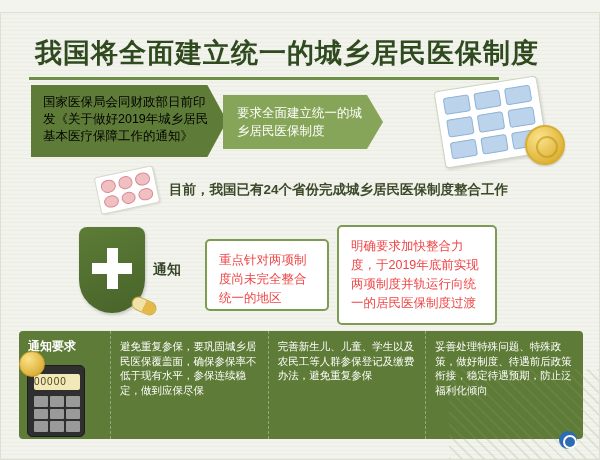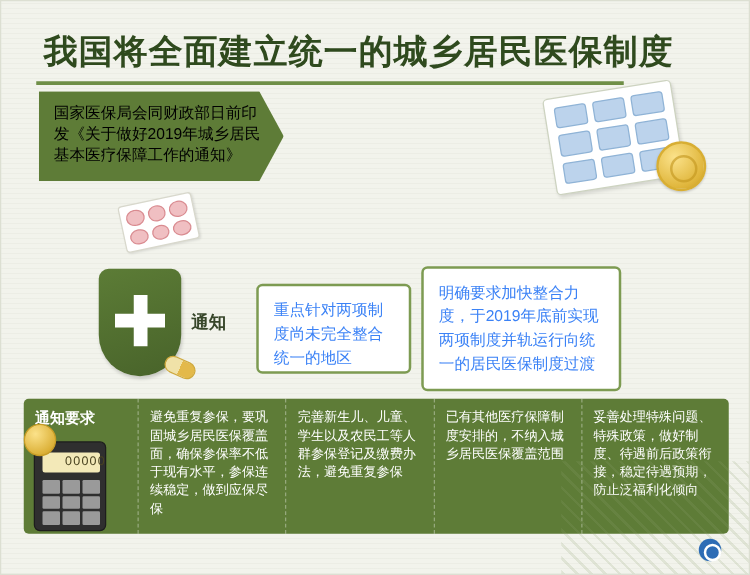--- a/index.html
+++ b/index.html
@@ -10,20 +10,21 @@
     overflow: hidden;
     position: relative;
   }
   .page {
     position: absolute; inset: 0;
     background:
       linear-gradient(135deg, rgba(255,255,255,0.0) 0%, rgba(255,255,255,0.0) 100%),
       repeating-linear-gradient(0deg, rgba(120,130,100,0.05) 0px, rgba(120,130,100,0.05) 1px, rgba(0,0,0,0) 1px, rgba(0,0,0,0) 4px),
       #f2f3ec;
     border: 1px solid #dcdfd2;
+    margin-top: 12px;
   }
   
   .title-band {
     position: absolute; left: 0; top: 8px; width: 600px; height: 52px;
   }
   .title-text {
     position: absolute; left: 34px; top: 14px;
     font-size: 27px; font-weight: bold; color: #2f4a1e;
     letter-spacing: 1px;
     white-space: nowrap;
@@ -112,21 +113,21 @@
   }
   .notice-label {
     position: absolute; left: 152px; top: 248px;
     font-size: 14px; color: #37462a; font-weight: bold;
   }
   .white-box {
     position: absolute;
     background: #ffffff;
     border: 2px solid #7d9b52;
     border-radius: 5px;
-    color: #3b82f6;
+    color: #ef4444;
     font-size: 12.5px;
     line-height: 19px;
     padding: 10px 12px;
   }
   .wb1 { left: 204px; top: 226px; width: 124px; height: 72px; }
   .wb2 { left: 336px; top: 212px; width: 160px; height: 100px; }
   
   .bottom {
     position: absolute; left: 18px; top: 318px; width: 564px; height: 108px;
     background: #5e7c37;
@@ -148,21 +149,20 @@
   .atm {
     position: absolute; left: 26px; top: 352px; width: 58px; height: 72px;
     background: #2f2f2f; border-radius: 5px;
     border: 1px solid #1d1d1d;
   }
   .atm .screen {
     position: absolute; left: 6px; top: 8px; width: 46px; height: 16px;
     background: #f3e9b8; border-radius: 2px;
     font-size: 10px; color: #4a4320; text-align: left; line-height: 16px;
     letter-spacing: 1px;
-    padding-left: 18px;
   }
   .atm .keys {
     position: absolute; left: 6px; top: 30px; width: 46px; height: 36px;
     display: grid; grid-template-columns: repeat(3,1fr); grid-template-rows: repeat(3,1fr);
     gap: 2px;
   }
   .atm .keys span { background: #9a9a9a; border-radius: 1px; }
   .atm-coin {
     position: absolute; left: 18px; top: 338px; width: 26px; height: 26px;
     border-radius: 50%;
@@ -193,20 +193,21 @@
 <body>
 
 <div class="page">
 
   <div class="title-band">
     <div class="title-text">我国将全面建立统一的城乡居民医保制度</div>
     <div class="title-rule"></div>
   </div>
 
   <div class="arrow1">国家医保局会同财政部日前印发《关于做好2019年城乡居民基本医疗保障工作的通知》</div>
+  <div class="arrow2">要求全面建立统一的城乡居民医保制度</div>
 
   <div class="pill-pack">
     <div class="pill-cap"></div>
     <div class="pill-cap"></div>
     <div class="pill-cap"></div>
     <div class="pill-cap"></div>
     <div class="pill-cap"></div>
     <div class="pill-cap"></div>
     <div class="pill-cap"></div>
     <div class="pill-cap"></div>
@@ -215,37 +216,37 @@
   <div class="coin"></div>
 
   <div class="blister">
     <i></i>
     <i></i>
     <i></i>
     <i></i>
     <i></i>
     <i></i>
   </div>
+  <div class="row2-text">目前，我国已有24个省份完成城乡居民医保制度整合工作</div>
 
   <div class="shield">
     <span class="cross-h"></span>
     <span class="cross-v"></span>
   </div>
   <div class="capsule"></div>
   <div class="notice-label">通知</div>
   <div class="white-box wb1">重点针对两项制度尚未完全整合统一的地区</div>
   <div class="white-box wb2">明确要求加快整合力度，于2019年底前实现两项制度并轨运行向统一的居民医保制度过渡</div>
 
   <div class="bottom">
     <div class="col head">
       <div class="col-head-text">通知要求</div>
     </div>
     <div class="col">避免重复参保，要巩固城乡居民医保覆盖面，确保参保率不低于现有水平，参保连续稳定，做到应保尽保</div>
     <div class="col">完善新生儿、儿童、学生以及农民工等人群参保登记及缴费办法，避免重复参保</div>
-    <div class="col">已有其他医疗保障制度安排的，不纳入城乡居民医保覆盖范围</div>
     <div class="col">妥善处理特殊问题、特殊政策，做好制度、待遇前后政策衔接，稳定待遇预期，防止泛福利化倾向</div>
   </div>
 
   <div class="atm">
     <div class="screen">00000</div>
     <div class="keys">
       <span></span>
       <span></span>
       <span></span>
       <span></span>

